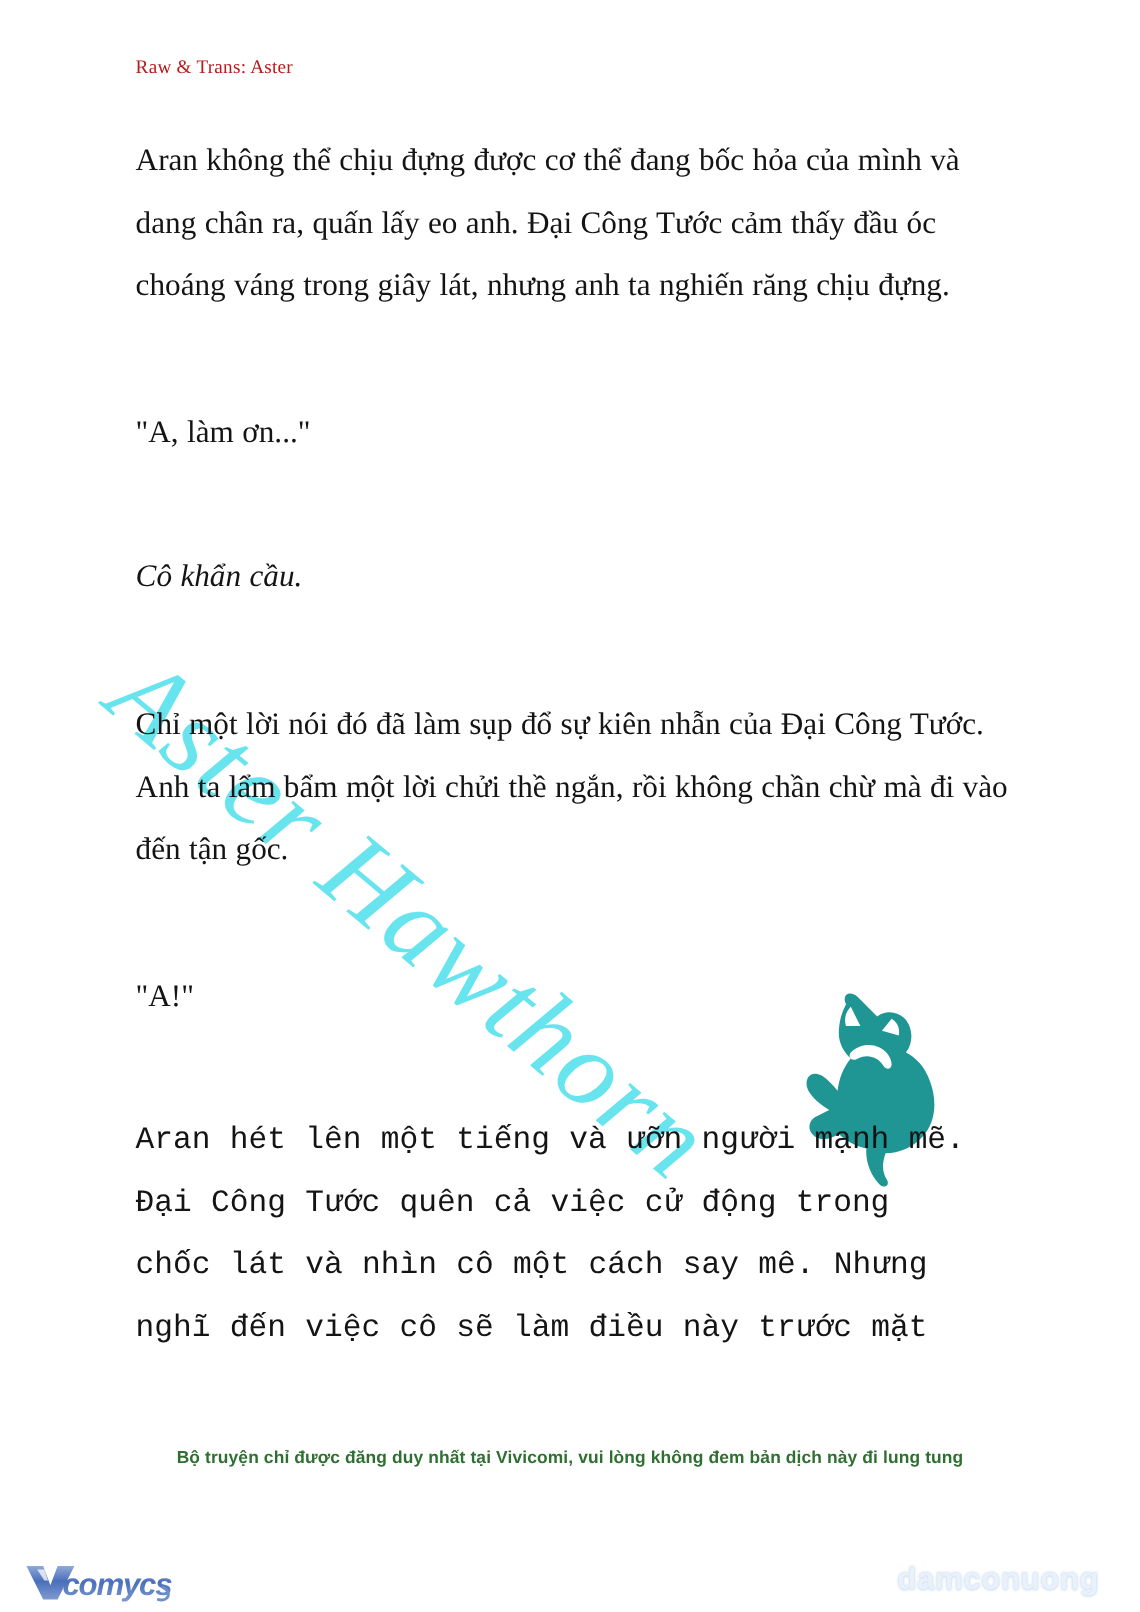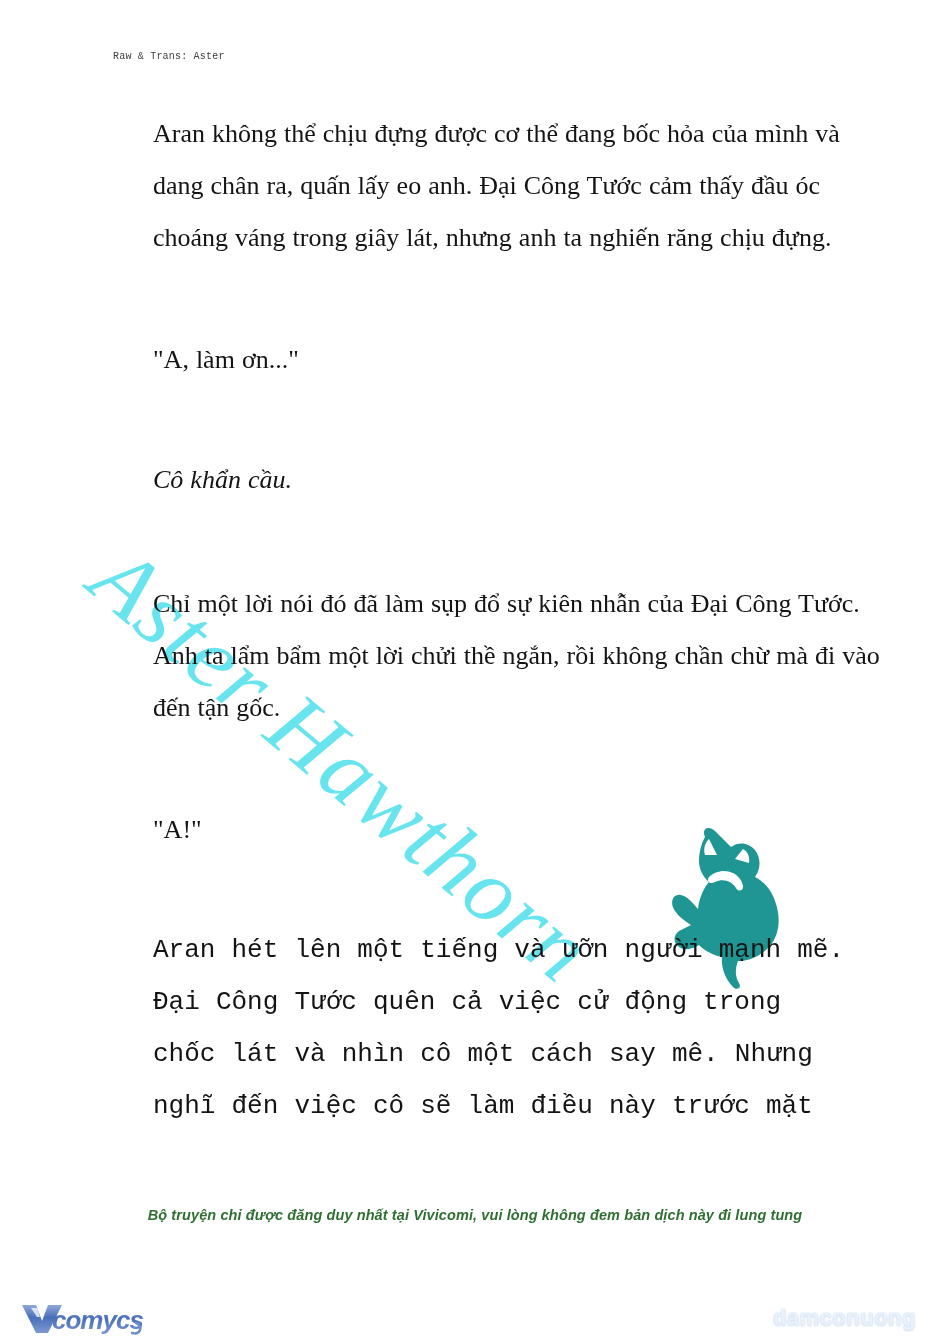--- a/index.html
+++ b/index.html
@@ -20,24 +20,24 @@
     inset: 0;
     background: #ffffff;
     overflow: hidden;
   }
 
   
   .header {
     position: absolute;
     left: 113px;
     top: 47px;
-    font-family: Liberation Mono, monospace;
-    font-size: 10px;
+    font-family: Liberation Serif, serif;
+    font-size: 16px;
     line-height: 20px;
-    color: #404040;
+    color: #b91c1c;
     letter-spacing: 0.2px;
     white-space: nowrap;
   }
 
   
   .watermark {
     position: absolute;
     left: 95px;
     top: 300px;
     width: 760px;
@@ -72,21 +72,20 @@
     pointer-events: none;
   }
 
   
   .content {
     position: absolute;
     left: 113px;
     top: 108px;
     width: 740px;
     z-index: 5;
-    margin-left: 40px;
   }
   .para {
     font-family: "Liberation Serif", "DejaVu Serif", serif;
     font-size: 26px;
     line-height: 52px;
     color: #141414;
     margin: 0;
     text-align: left;
     word-spacing: 0.5px;
   }
@@ -101,21 +100,20 @@
   .footer-note {
     position: absolute;
     left: 0;
     right: 0;
     top: 1202px;
     text-align: center;
     z-index: 6;
   }
   .footer-line {
     font-family: "Liberation Sans", "DejaVu Sans", sans-serif;
-    font-style: italic;
     font-weight: bold;
     font-size: 14.5px;
     line-height: 26px;
     color: #2f7032;
     letter-spacing: 0.1px;
   }
 
   
   .bottom-bar {
     position: absolute;
@@ -130,21 +128,21 @@
     left: 18px;
     bottom: 6px;
     height: 40px;
     width: 175px;
   }
   .site-watermark {
     position: absolute;
     right: 22px;
     bottom: 12px;
     font-family: "Liberation Sans", "DejaVu Sans", sans-serif;
-    font-size: 22px;
+    font-size: 26px;
     font-weight: bold;
     letter-spacing: 0.5px;
     color: #e9f1fb;
     text-shadow:
       0 0 1px #c8d9ef,
       0 0 3px #dce8f8,
       0 1px 2px rgba(170,195,225,0.55);
   }
 </style>
 </head>

